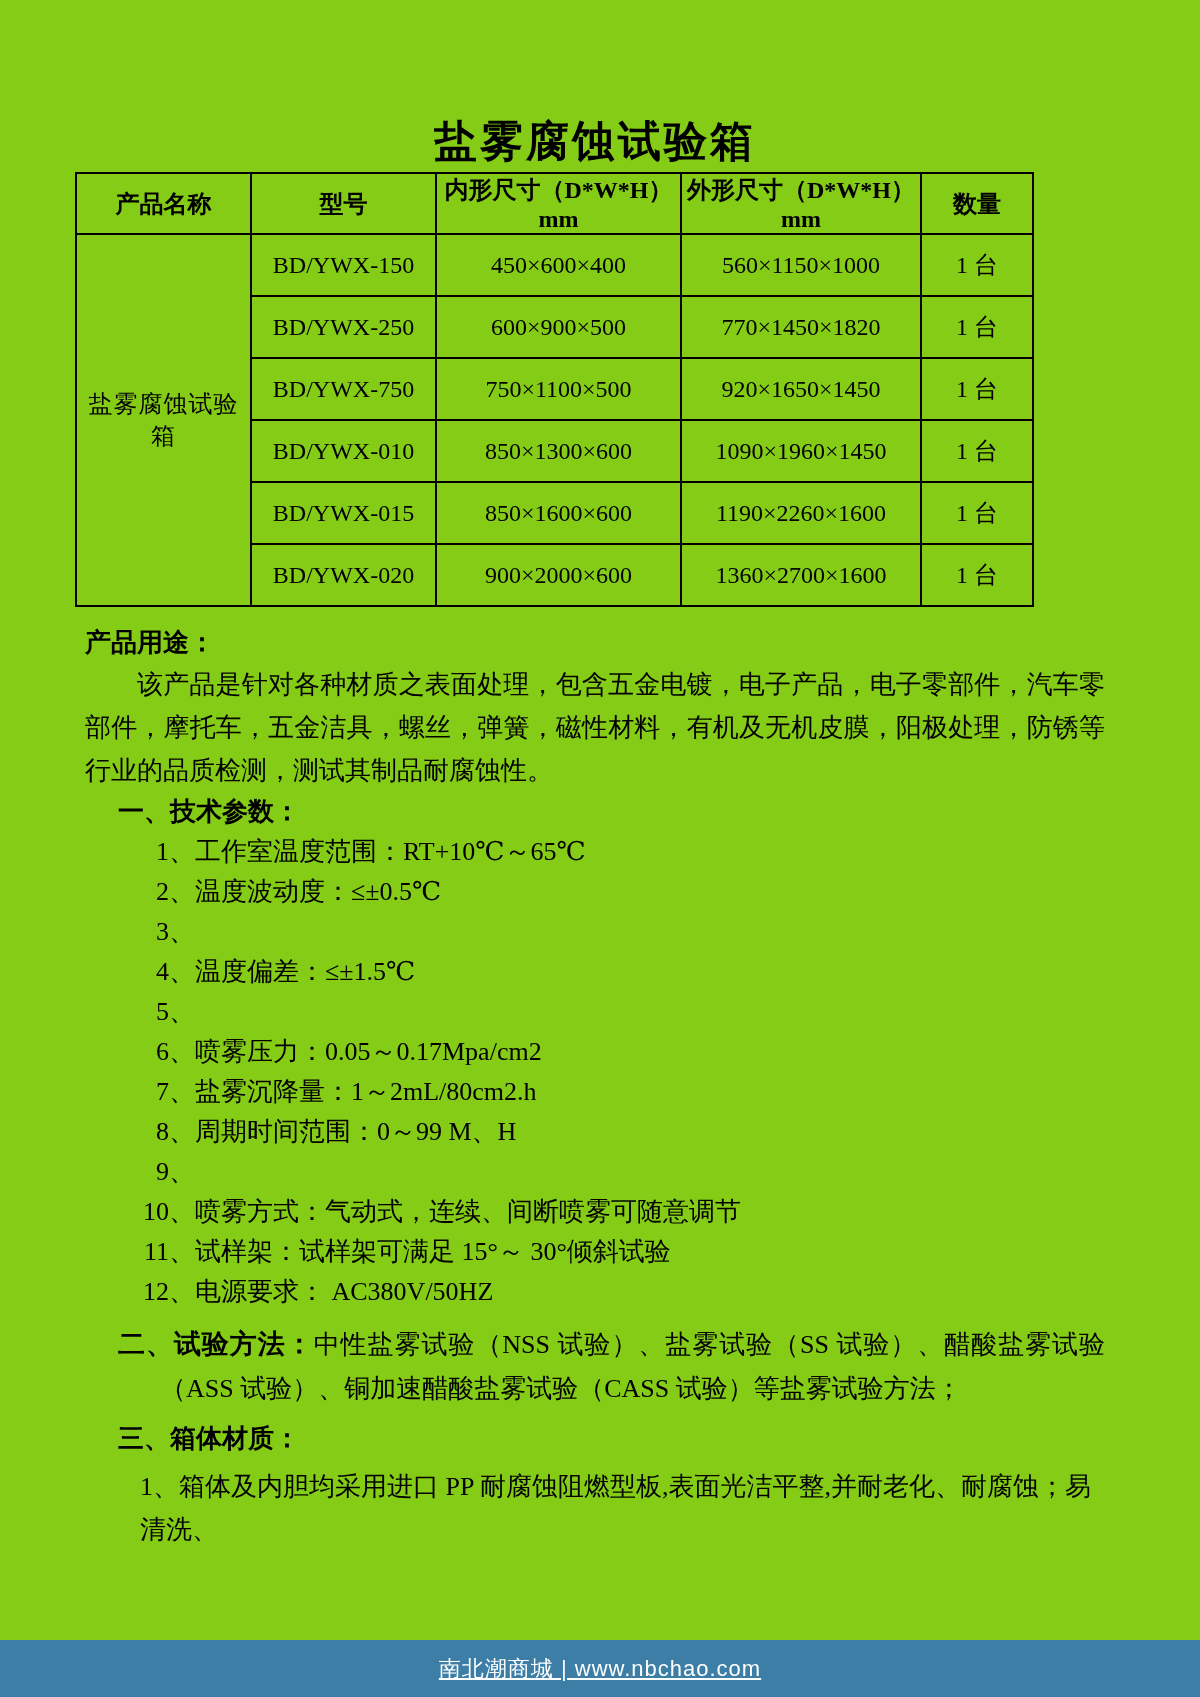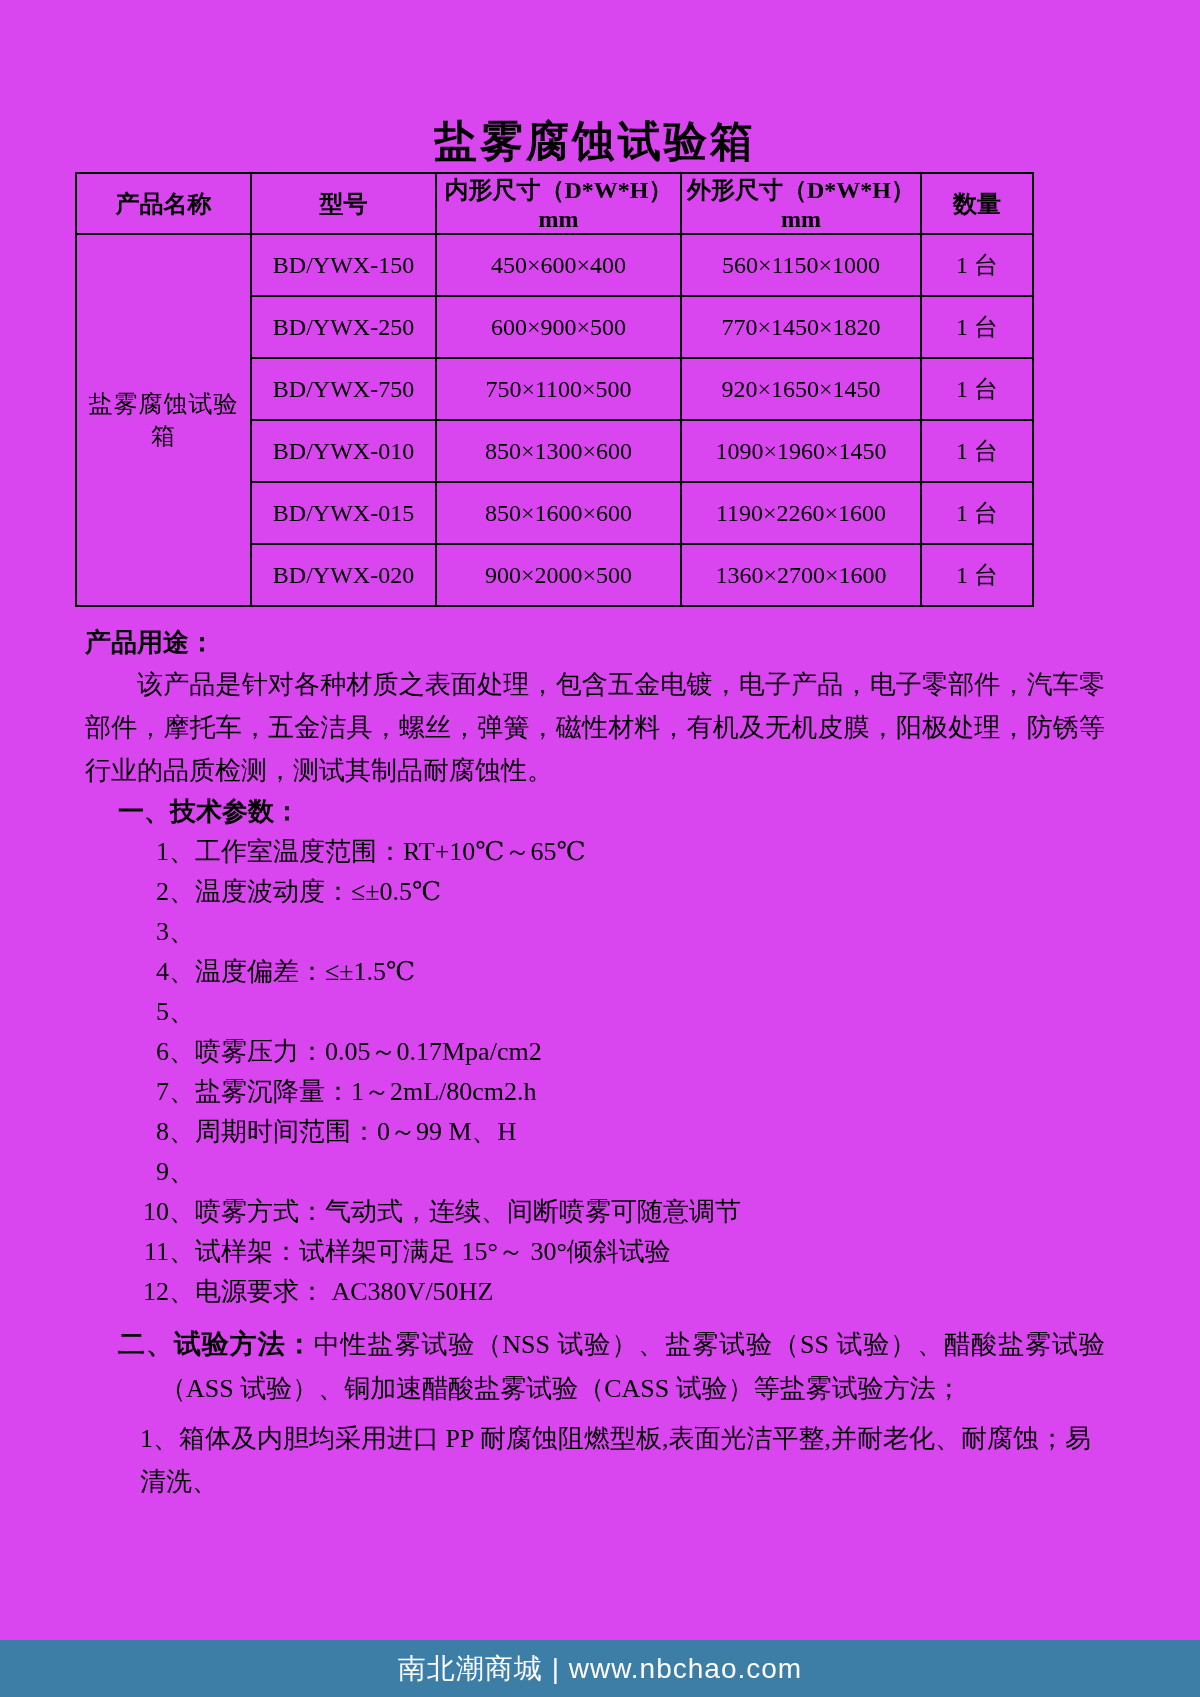--- a/index.html
+++ b/index.html
@@ -7,21 +7,21 @@
   body {
     font-family:"Liberation Serif","DejaVu Serif",serif;
     color:#000;
     width:1200px;
     margin:0 auto;
   }
   .page {
     position:relative;
     width:1200px;
     height:1697px;
-    background:#d946ef;
+    background:#84cc16;
     overflow:hidden;
   }
   .content {
     padding:114px 95px 0 85px;
   }
   .doc-title {
     text-align:center;
     font-size:43px;
     font-weight:bold;
     letter-spacing:3px;
@@ -108,23 +108,24 @@
     position:absolute;
     left:0; right:0; bottom:0;
     height:57px;
     background:#3c7ea6;
     display:flex;
     align-items:center;
     justify-content:center;
   }
   .footer-bar .footer-text {
     color:#ffffff;
-    font-size:28px;
+    font-size:22px;
     font-family:"Liberation Sans","DejaVu Sans",sans-serif;
     letter-spacing:1px;
+    text-decoration:underline;
   }
 </style>
 </head>
 <body>
 
 <div class="page">
   <div class="content">
 
     <h1 class="doc-title">盐雾腐蚀试验箱</h1>
 
@@ -172,21 +173,21 @@
           <td>1 台</td>
         </tr>
         <tr>
           <td>BD/YWX-015</td>
           <td>850×1600×600</td>
           <td>1190×2260×1600</td>
           <td>1 台</td>
         </tr>
         <tr>
           <td>BD/YWX-020</td>
-          <td>900×2000×500</td>
+          <td>900×2000×600</td>
           <td>1360×2700×1600</td>
           <td>1 台</td>
         </tr>
       </tbody>
     </table>
 
     <h2 class="sec-heading usage-heading">产品用途：</h2>
     <p class="usage-text">该产品是针对各种材质之表面处理，包含五金电镀，电子产品，电子零部件，汽车零部件，摩托车，五金洁具，螺丝，弹簧，磁性材料，有机及无机皮膜，阳极处理，防锈等行业的品质检测，测试其制品耐腐蚀性。</p>
 
     <h2 class="sec-heading tech-heading">一、技术参数：</h2>
@@ -233,20 +234,21 @@
           <span class="txt">试样架：试样架可满足 15°～ 30°倾斜试验</span>
         </li>
       <li>
           <span class="num">12、</span>
           <span class="txt">电源要求： AC380V/50HZ</span>
         </li>
     </ul>
 
     <p class="method-para"><span class="method-heading">二、试验方法：</span><span>中性盐雾试验（NSS 试验）、盐雾试验（SS 试验）、醋酸盐雾试验（ASS 试验）、铜加速醋酸盐雾试验（CASS 试验）等盐雾试验方法；</span></p>
 
+    <h2 class="sec-heading material-heading">三、箱体材质：</h2>
     <p class="material-text">1、箱体及内胆均采用进口 PP 耐腐蚀阻燃型板,表面光洁平整,并耐老化、耐腐蚀；易清洗、</p>
 
   </div>
 
   <div class="footer-bar" style="background: rgb(60, 126, 166);">
     <span class="footer-text">南北潮商城 | www.nbchao.com</span>
   </div>
 </div>
 
 </body></html>

